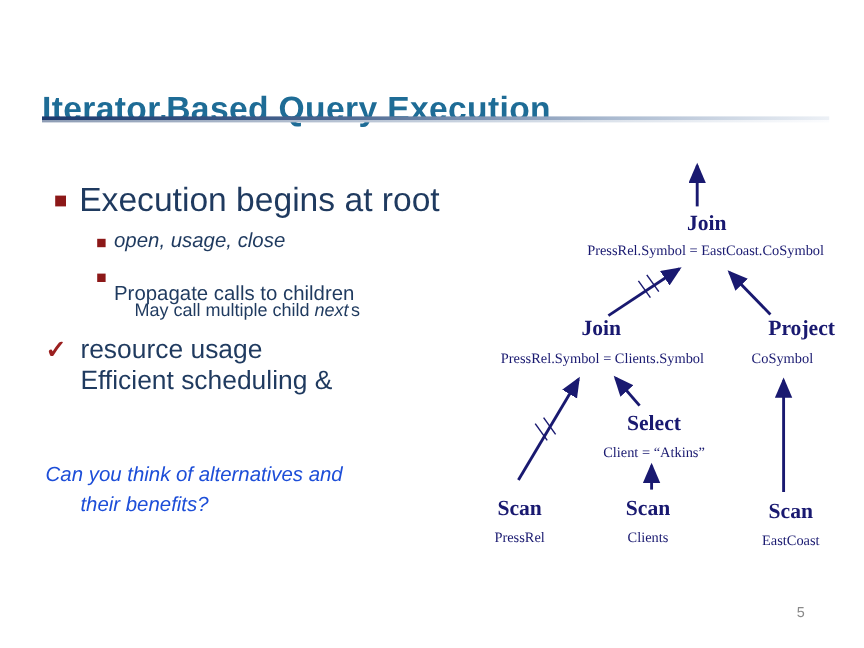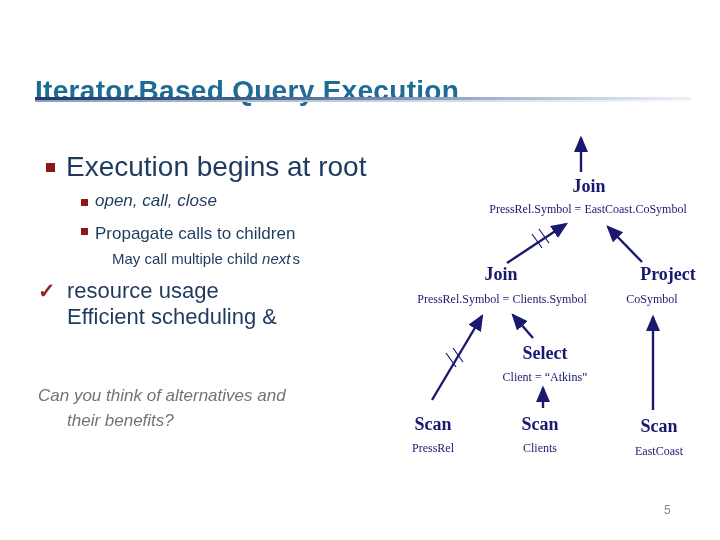--- a/index.html
+++ b/index.html
@@ -19,26 +19,26 @@
   .rule .r1{height:3px;background:linear-gradient(to right,#1C3A6E 0%,#47648E 35%,#A9B9CF 72%,#EDF1F6 100%);}
   .rule .r2{height:2px;background:linear-gradient(to right,#8E9DB5 0%,#C9D3E0 55%,#FBFCFE 100%);}
   
   .navy{color:#1F3A5F;}
   .sq{background:#8C1818;}
   .sq1{left:46px;top:163px;width:9px;height:9px;}
   .sq2a{left:81px;top:199px;width:7px;height:7px;}
   .sq2b{left:81px;top:228px;width:7px;height:7px;}
   .t1{left:66px;top:151px;font-size:28px;white-space:nowrap;}
   .t2a{left:95px;top:191px;font-size:17px;font-style:italic;white-space:nowrap;}
-  .t2b{left:95px;top:224px;font-size:17px;white-space:nowrap;text-align:right;}
+  .t2b{left:95px;top:235px;font-size:17px;white-space:nowrap;text-align:right;}
   .t3{left:112px;top:250px;font-size:15px;white-space:nowrap;}
   .t3 .it{font-style:italic;margin-right:2px;}
   .checkmark{left:38px;top:279px;font-size:21px;font-weight:700;color:#9B2020;}
   .t4{left:67px;top:278px;font-size:22px;line-height:26px;white-space:nowrap;}
-  .question{left:38px;top:383px;font-size:17px;font-style:italic;color:#737373;line-height:25px;white-space:nowrap;}
+  .question{left:38px;top:383px;font-size:17px;font-style:italic;color:#1d4ed8;line-height:25px;white-space:nowrap;}
   .question .line2{margin-left:29px;}
   .pagenum{left:664px;top:503px;font-size:12px;color:#8A8A8A;}
   
   .diagram{left:390px;top:110px;width:330px;height:370px;}
   .diagram svg{position:absolute;left:0;top:0;}
   .node,.cap{
     position:absolute;transform:translate(-50%,-50%);
     font-family:"Liberation Serif", serif;color:#191970;white-space:nowrap;
   }
   .node{font-size:18px;font-weight:700;}
@@ -53,21 +53,21 @@
 
 <div class="abs rule">
   <div class="r1"></div>
   <div class="r2"></div>
 </div>
 
 <div class="abs sq sq1"></div>
 <div class="abs navy t1">Execution begins at root</div>
 
 <div class="abs sq sq2a"></div>
-<div class="abs navy t2a">open, call, close</div>
+<div class="abs navy t2a">open, usage, close</div>
 
 <div class="abs sq sq2b"></div>
 <div class="abs navy t2b">Propagate calls to children</div>
 
 <div class="abs navy t3">
   <span>May call multiple child </span><span class="it">next</span><span>s</span>
 </div>
 
 <div class="abs checkmark">✓</div>
 <div class="abs navy t4">

